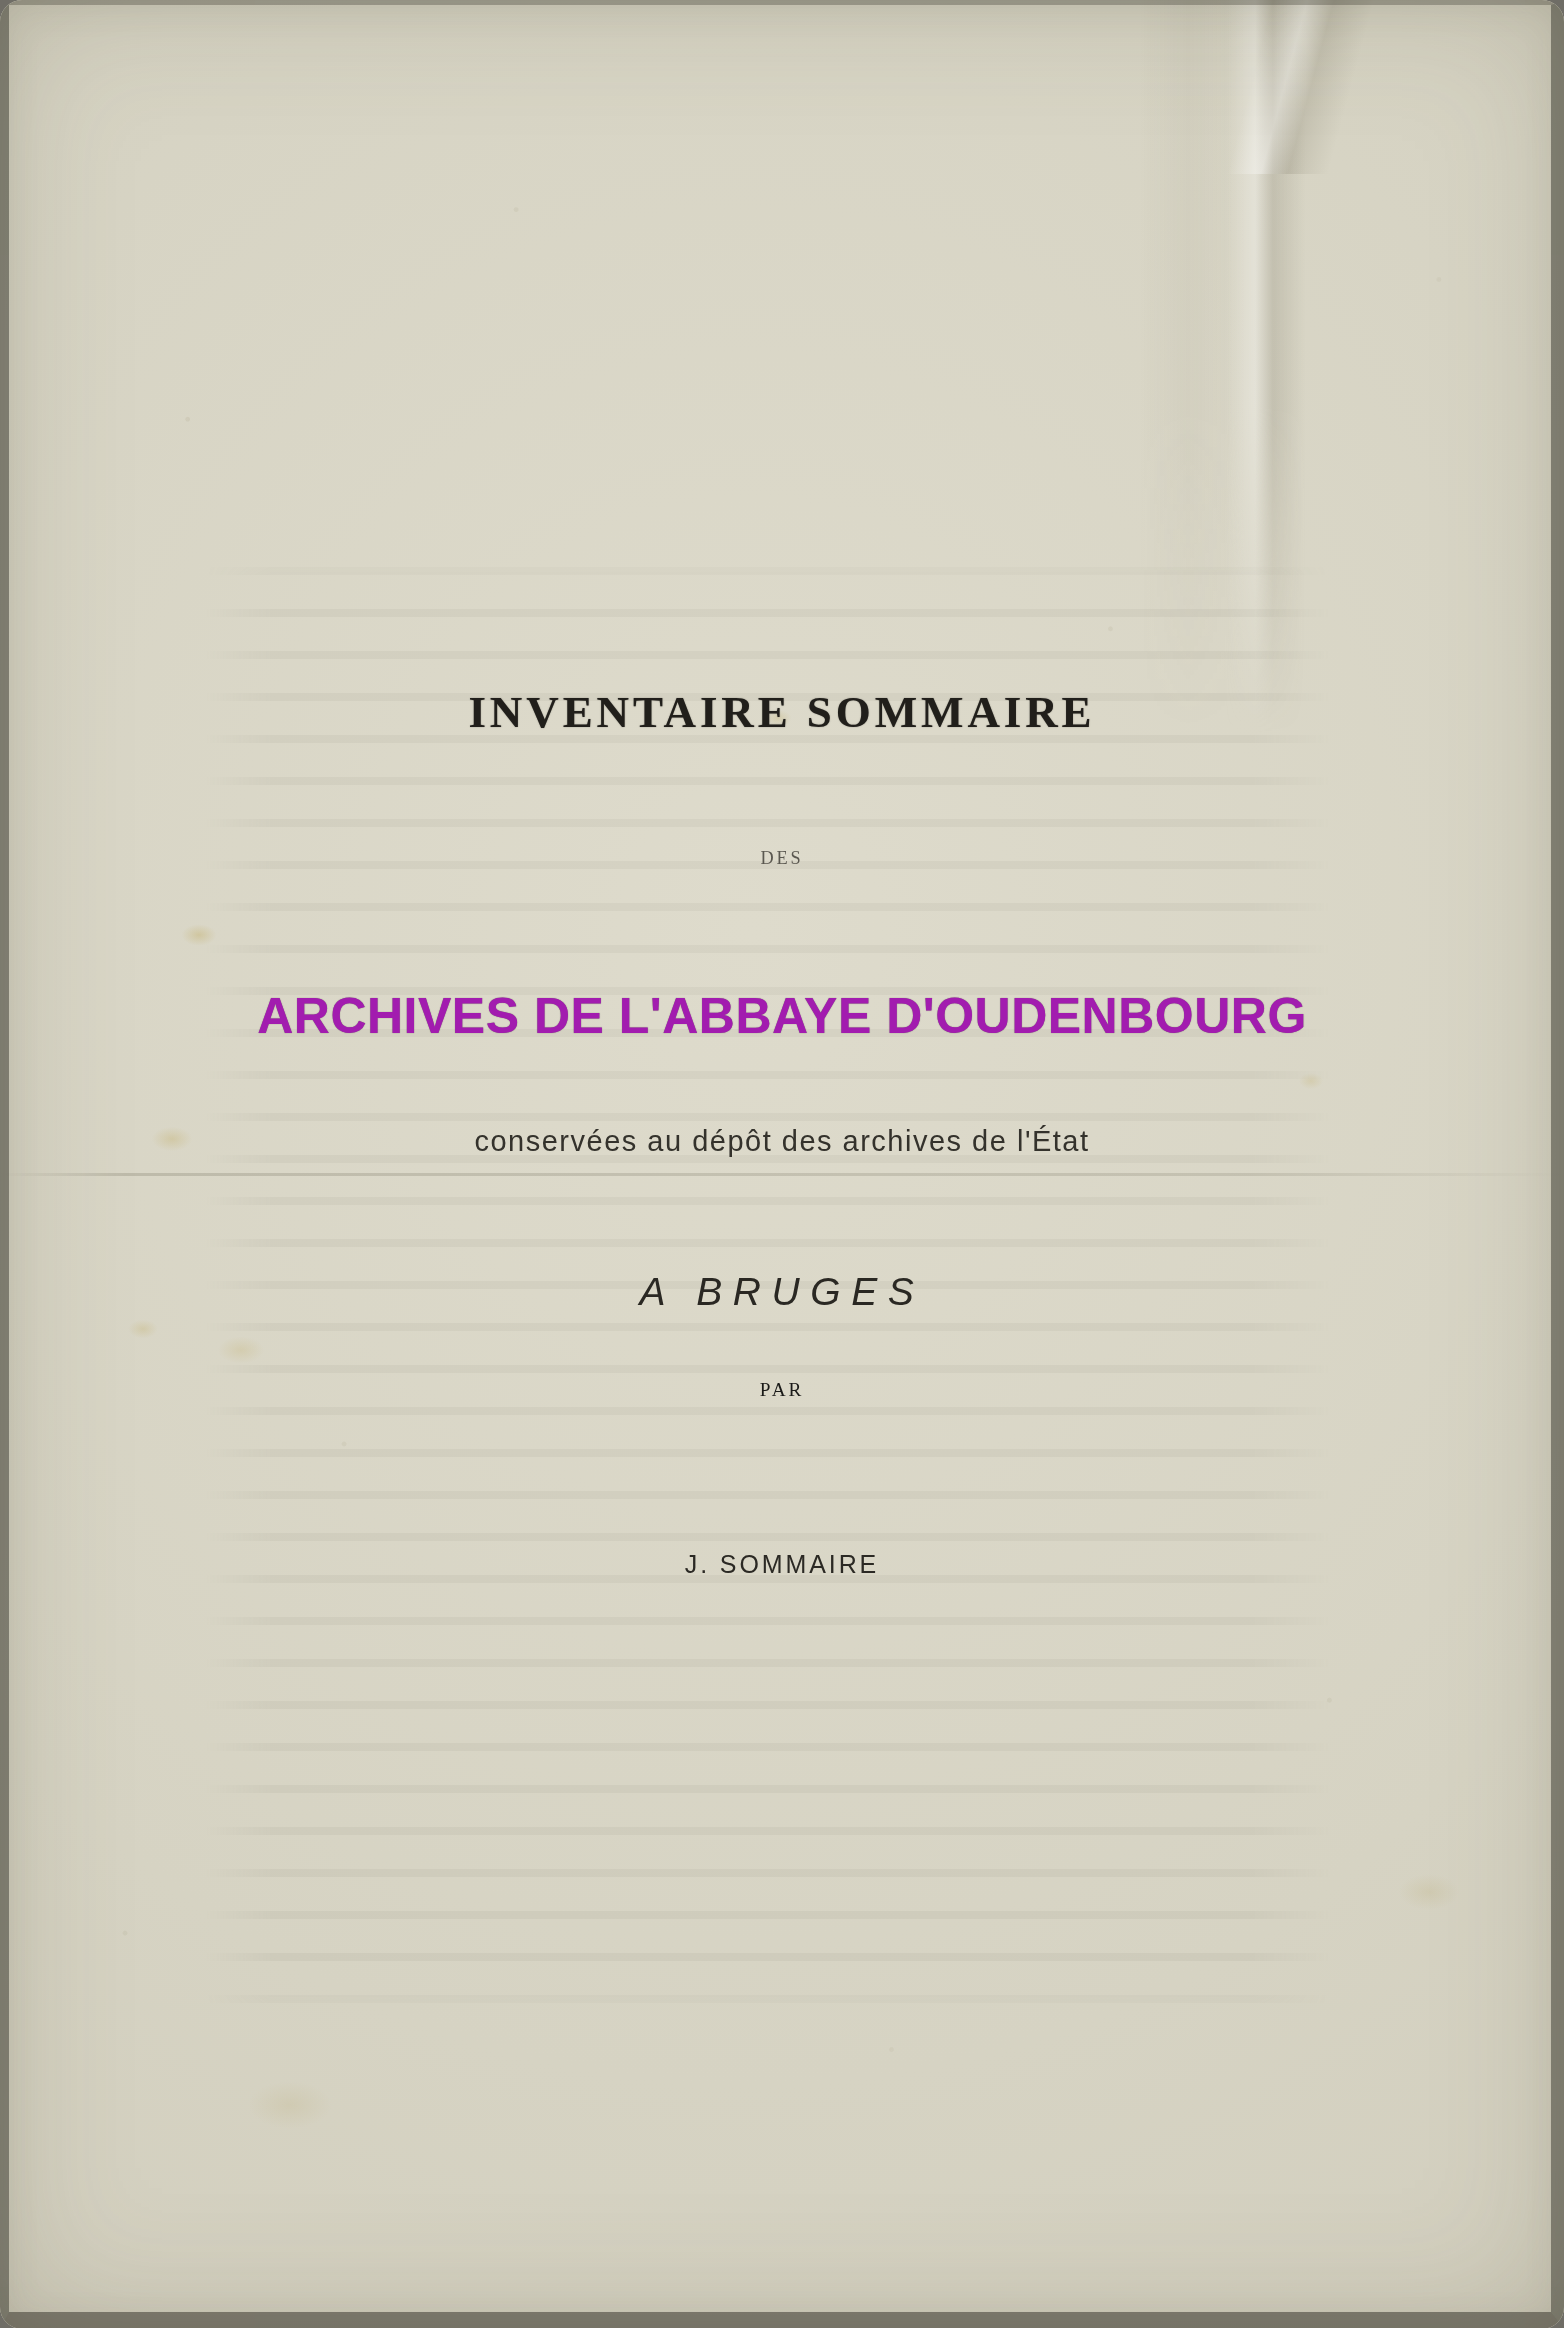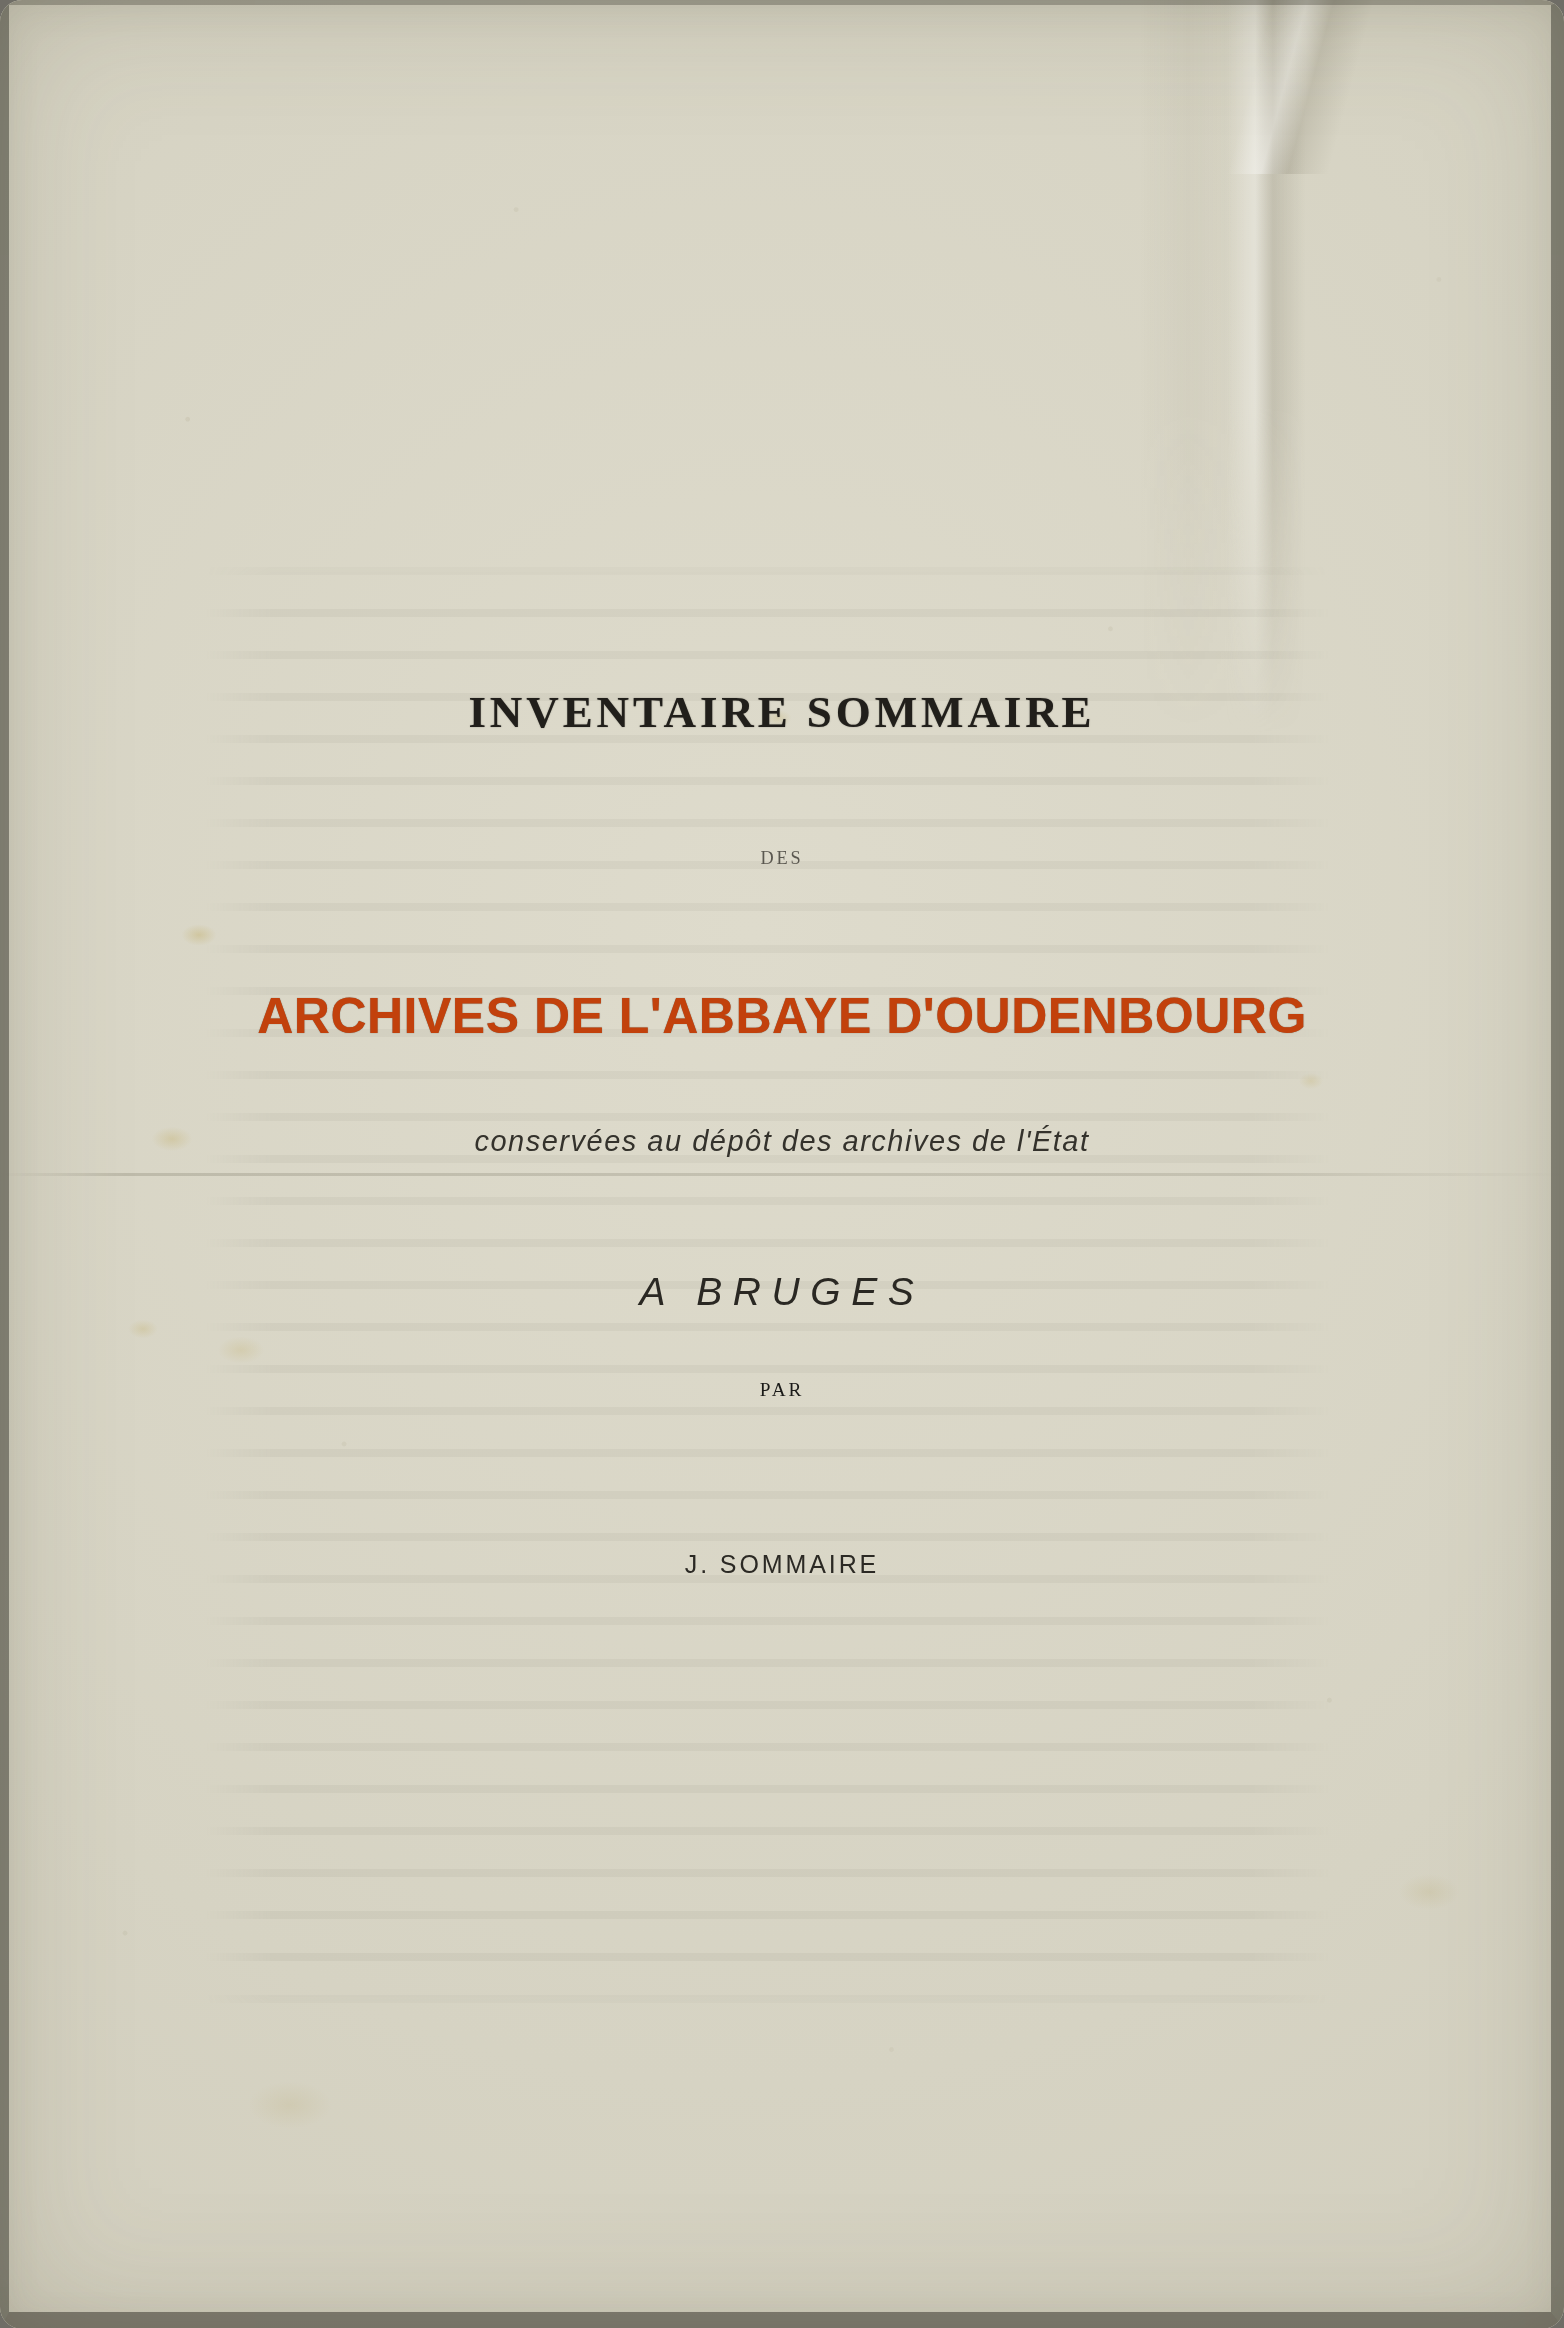--- a/index.html
+++ b/index.html
@@ -156,30 +156,29 @@
     letter-spacing: 2.9px;
     color: #4a4740;
     opacity: .85;
   }
   .t-title {
     top: 987px;
     font-family: "Liberation Sans", sans-serif;
     font-size: 50px;
     font-weight: 700;
     letter-spacing: 0.5px;
-    color: #c2410c;
+    color: #a21caf;
     text-shadow: 0 0 1px rgba(35,33,28,0.6);
   }
   .t-sub {
     top: 1125px;
     font-family: "Liberation Sans", sans-serif;
     font-size: 29px;
     letter-spacing: 1.5px;
     color: #34322c;
-    font-style: italic;
   }
   .t-place {
     top: 1270px;
     font-family: "Liberation Sans", sans-serif;
     font-size: 39px;
     letter-spacing: 10.6px;
     color: #2a2823;
     font-style: italic;
   }
   .t-par {

